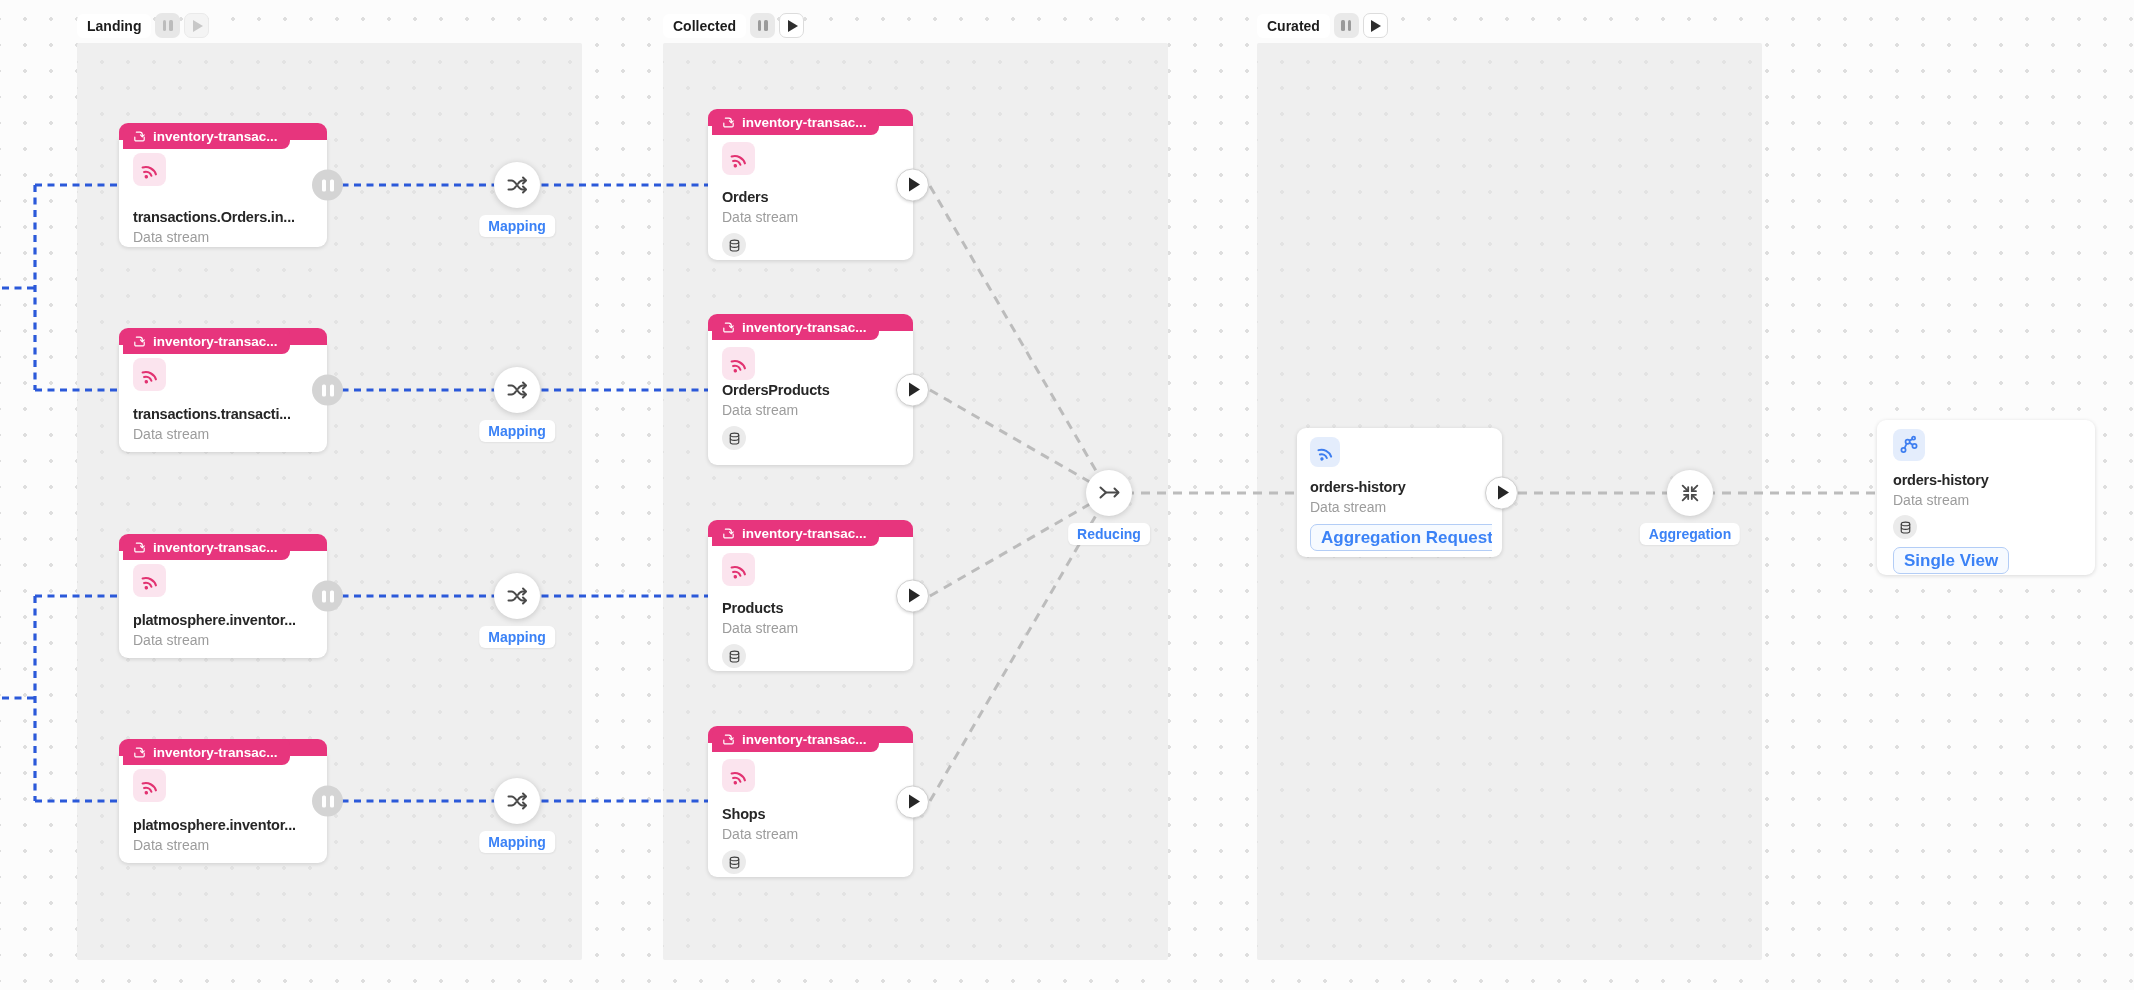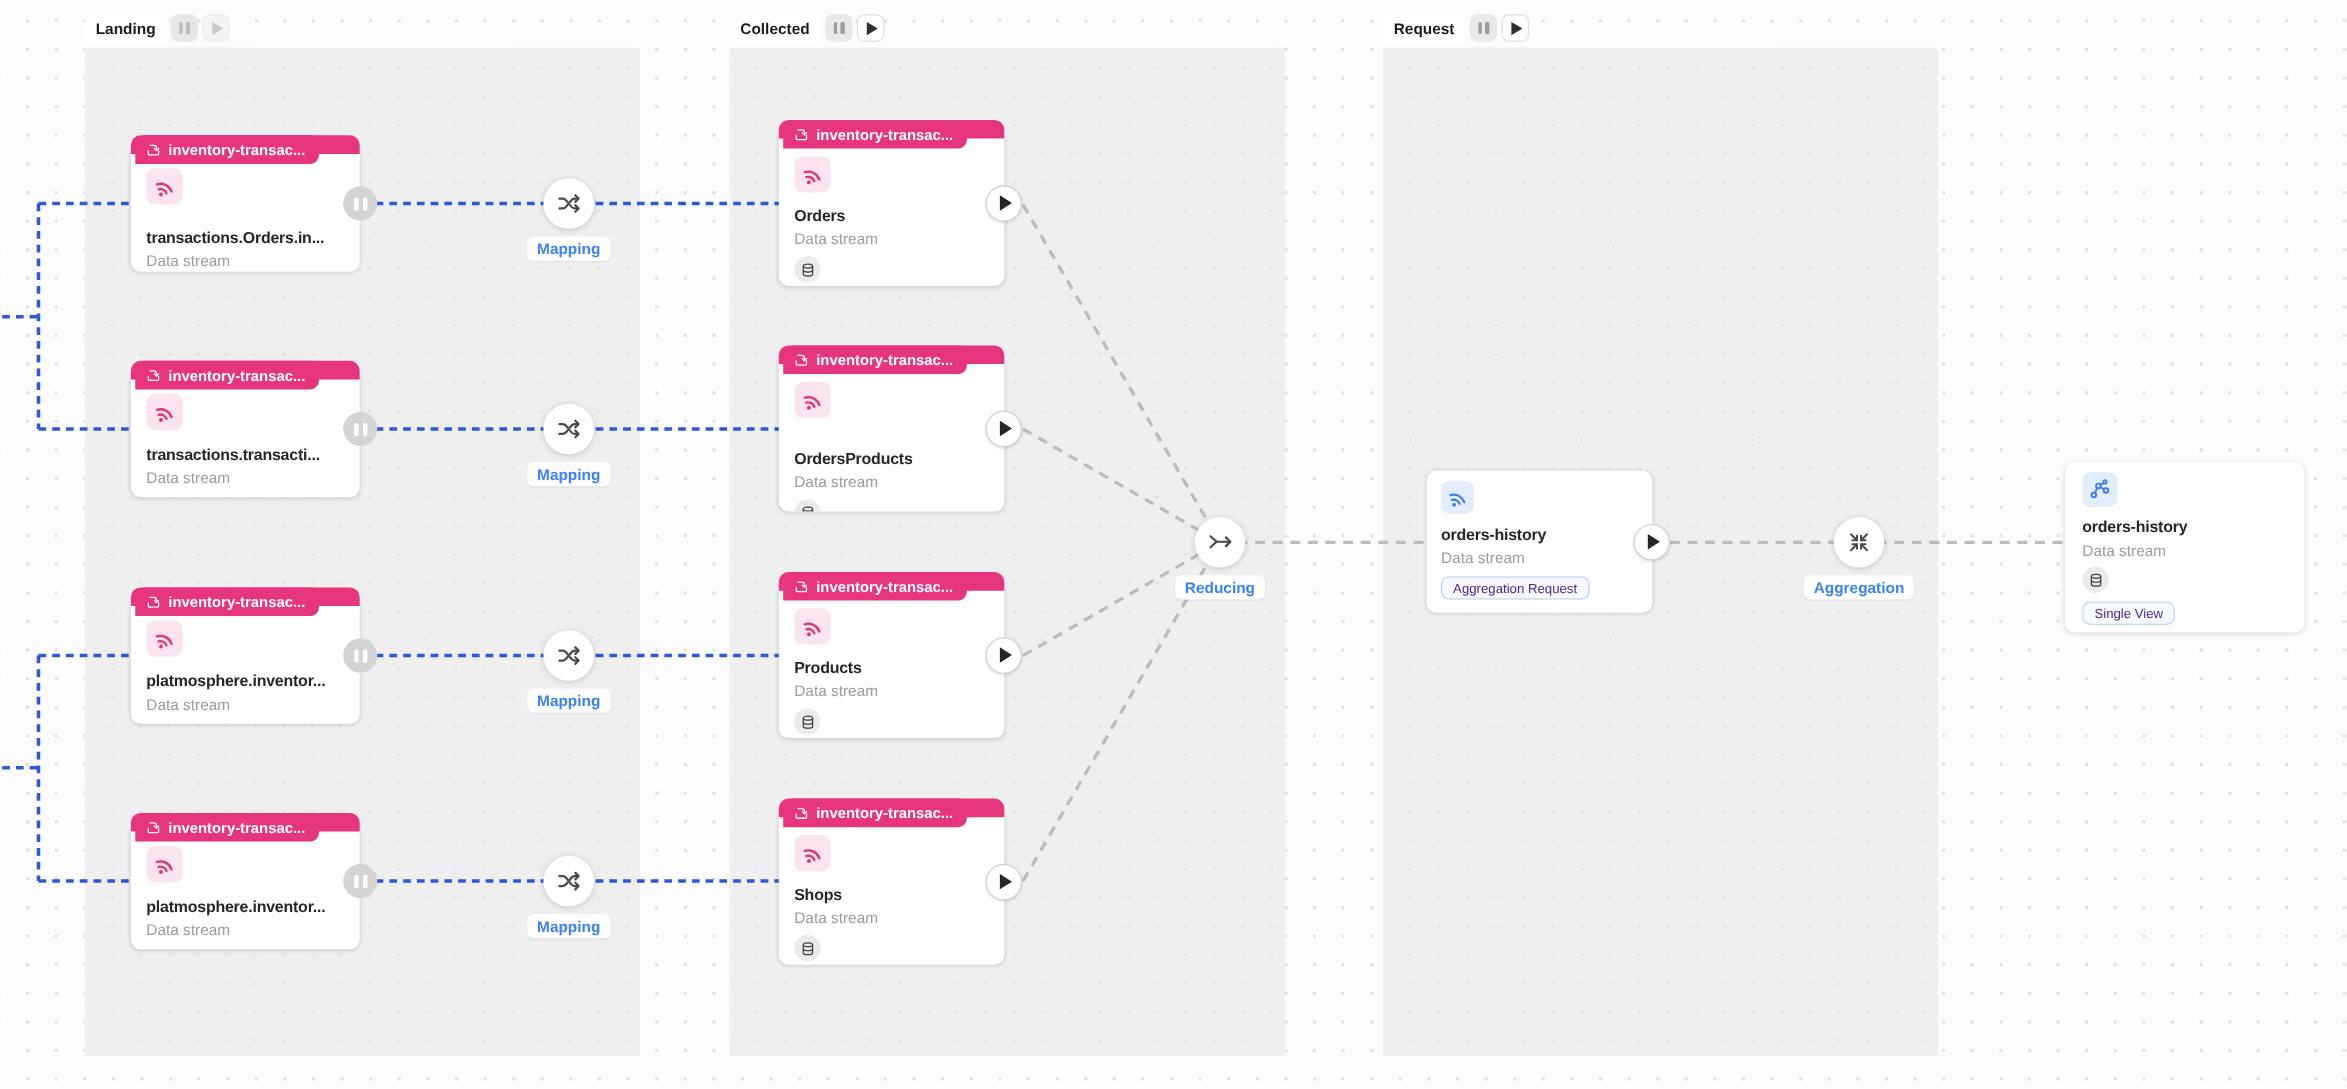--- a/index.html
+++ b/index.html
@@ -38,21 +38,21 @@
   .card-body{position:absolute;left:0;right:0;top:15px;bottom:0;background:#fff;border-radius:0 0 9px 9px;
     box-shadow:0 1px 4px rgba(0,0,0,.14);}
   .card-body.plain{top:0;border-radius:9px;}
   .card-content{position:absolute;left:14px;right:10px;top:0;bottom:0;overflow:hidden;}
   .rss-chip{width:33px;height:33px;border-radius:8px;display:flex;align-items:center;justify-content:center;}
   .rss-chip.pink{background:#fbe4ee;color:#e23271;}
   .rss-chip.blue{background:#e4edfc;color:#3e7ef0;}
   .card-title{font-size:14.5px;font-weight:700;color:#262626;white-space:nowrap;overflow:hidden;letter-spacing:-.2px;}
   .card-sub{font-size:14px;color:#9c9c9c;white-space:nowrap;margin-top:4px;}
   .db-chip{width:24px;height:24px;border-radius:50%;background:#ebebeb;display:flex;align-items:center;justify-content:center;color:#3c3c3c;}
-  .badge{display:inline-block;padding:2.5px 10px;border:1.5px solid #b3cdf6;border-radius:7px;background:#f6faff;color:#4c1d95;font-size:12px;font-weight:400;white-space:nowrap;}
+  .badge{display:inline-block;padding:2.5px 10px;border:1.5px solid #b3cdf6;border-radius:7px;background:#f6faff;color:#3b82f6;font-size:17px;font-weight:700;white-space:nowrap;}
 
   .handle{position:absolute;right:-16px;top:50%;transform:translateY(-50%);width:31px;height:31px;border-radius:50%;
     display:flex;align-items:center;justify-content:center;z-index:3;cursor:pointer;}
   .handle.pauseh{background:#d4d4d4;}
   .handle.pauseh .bar{display:inline-block;width:4px;height:12px;border-radius:1.5px;background:#fff;margin:0 2px;}
   .handle.playh{background:#fff;border:1px solid #d0d0d0;box-shadow:0 1px 3px rgba(0,0,0,.15);}
   .handle.playh .tri{width:0;height:0;border-left:11px solid #262626;border-top:7px solid transparent;border-bottom:7px solid transparent;margin-left:3px;}
 
   .node{position:absolute;width:46px;height:46px;border-radius:50%;background:#fff;box-shadow:0 1px 6px rgba(0,0,0,.18);
     display:flex;align-items:center;justify-content:center;z-index:3;color:#4a4a4a;cursor:pointer;}
@@ -164,21 +164,21 @@
     <span class="lane-pill">Collected</span>
     <button class="hbtn pause">
         <span class="bar"></span>
         <span class="bar"></span>
       </button>
     <button class="hbtn play">
         <span class="tri"></span>
       </button>
   </div>
   <div class="lane-header" style="left:1257px">
-    <span class="lane-pill">Request</span>
+    <span class="lane-pill">Curated</span>
     <button class="hbtn pause">
         <span class="bar"></span>
         <span class="bar"></span>
       </button>
     <button class="hbtn play">
         <span class="tri"></span>
       </button>
   </div>
 
   <div class="card" style="left:119px;top:123px;width:208px;height:124px">
@@ -338,21 +338,21 @@
           <use href="#ic-tray"></use>
         </svg>
       <span>inventory-transac...</span>
     </div>
     <div class="card-content">
       <div class="rss-chip pink" style="margin-top:33px">
           <svg width="22" height="22" viewBox="0 0 24 24">
             <use href="#ic-rss"></use>
           </svg>
         </div>
-      <div class="card-title" style="margin-top:30px">OrdersProducts</div>
+      <div class="card-title" style="margin-top:2px">OrdersProducts</div>
       <div class="card-sub">Data stream</div>
       <div class="db-chip" style="margin-top:8px">
           <svg width="15" height="15" viewBox="0 0 24 24">
             <use href="#ic-db"></use>
           </svg>
         </div>
     </div>
     <div class="handle playh">
         <span class="tri"></span>
       </div>

